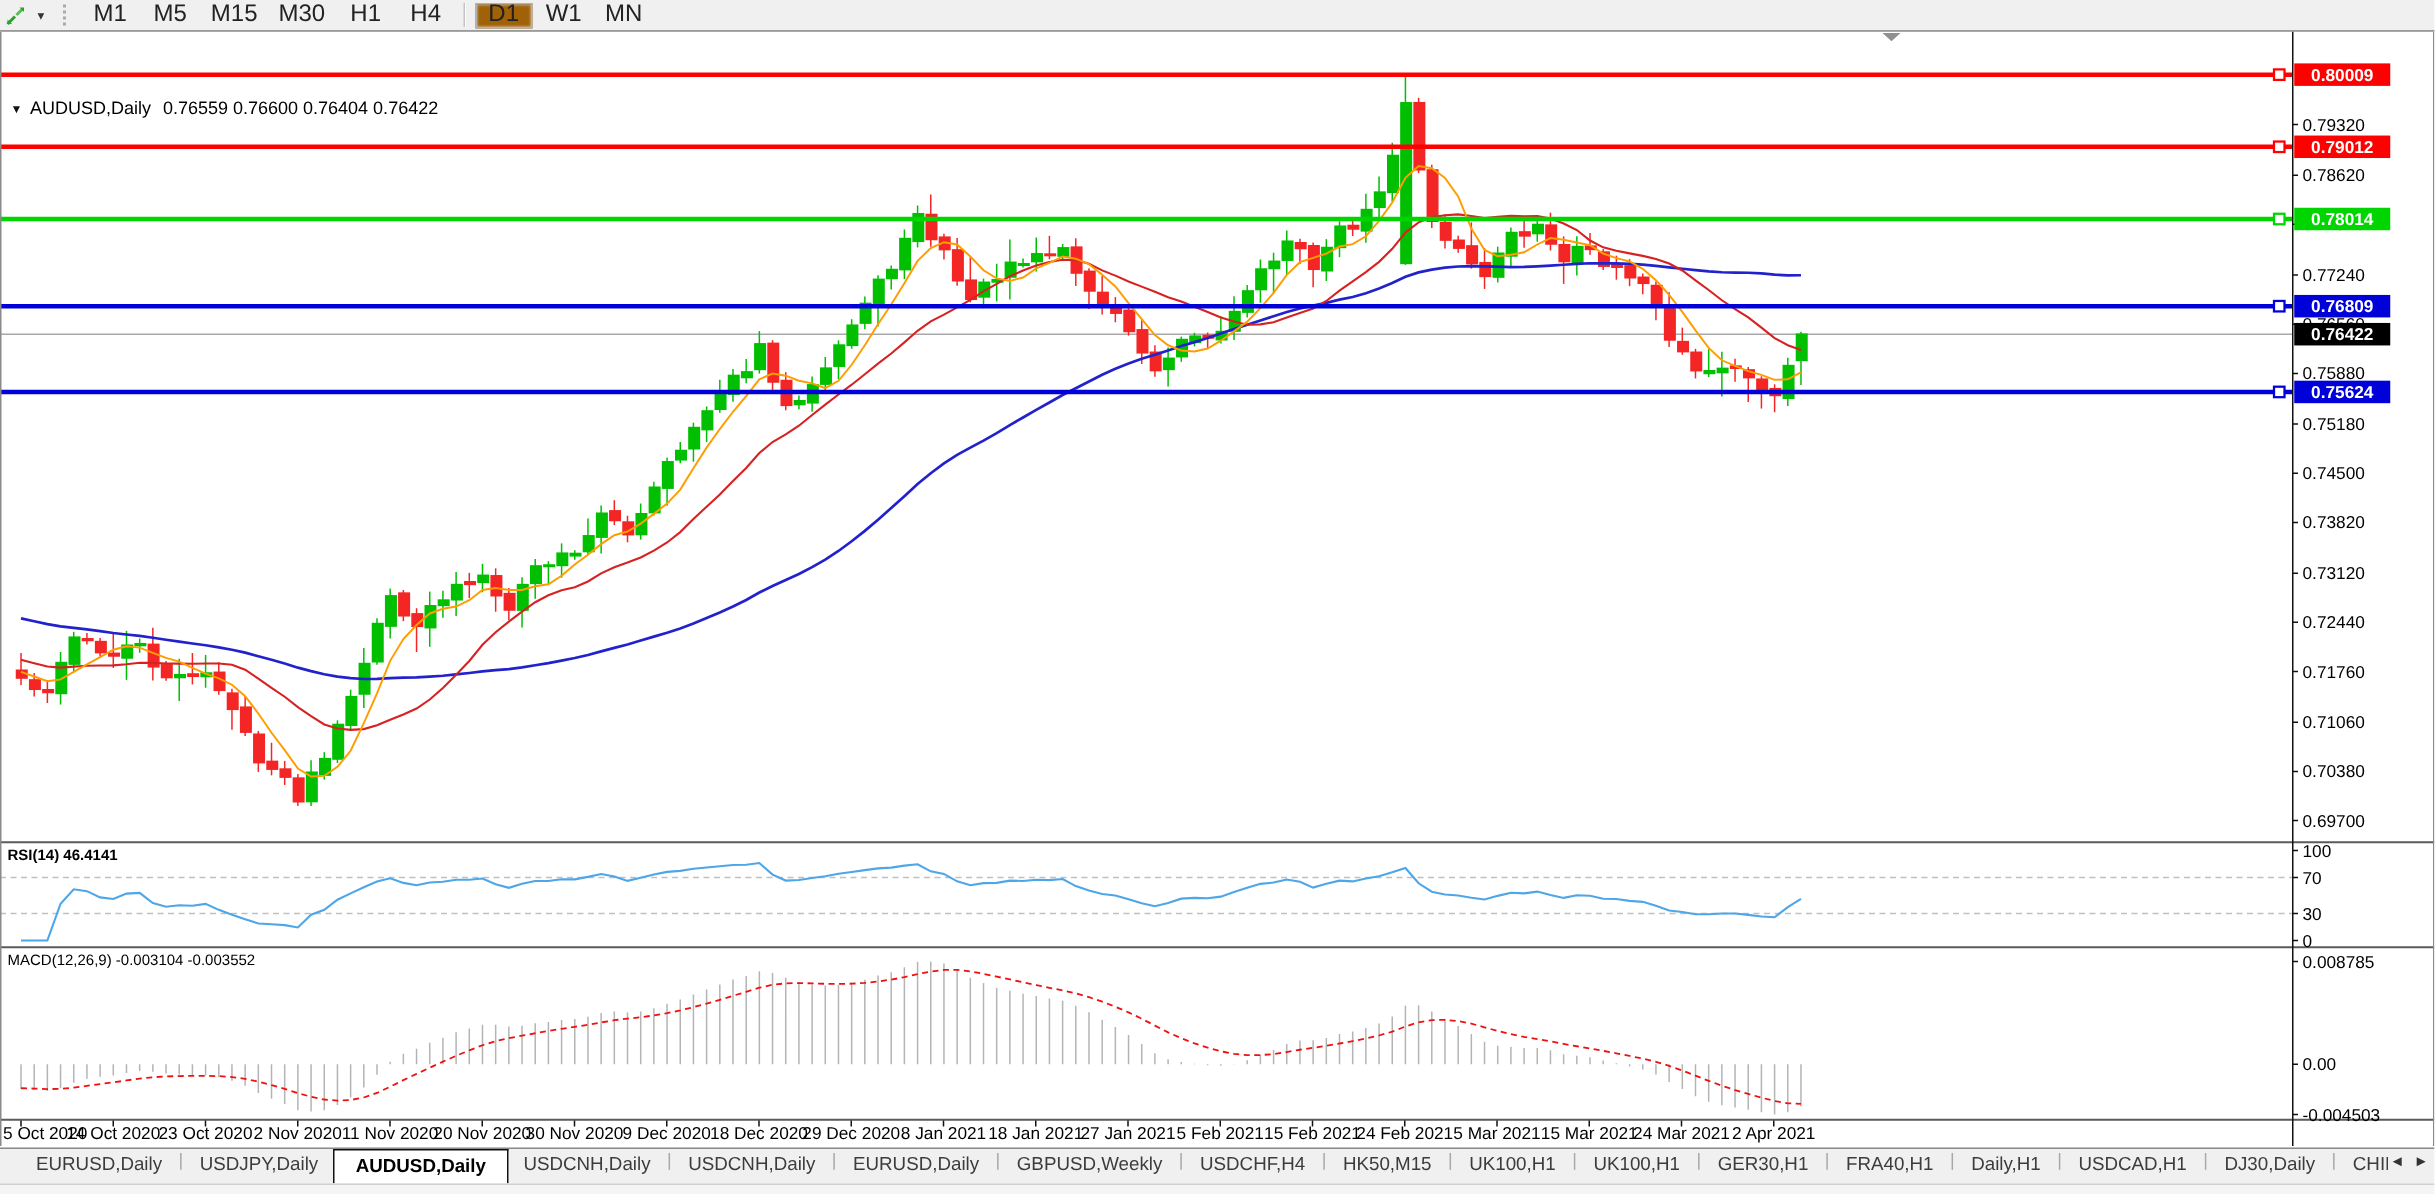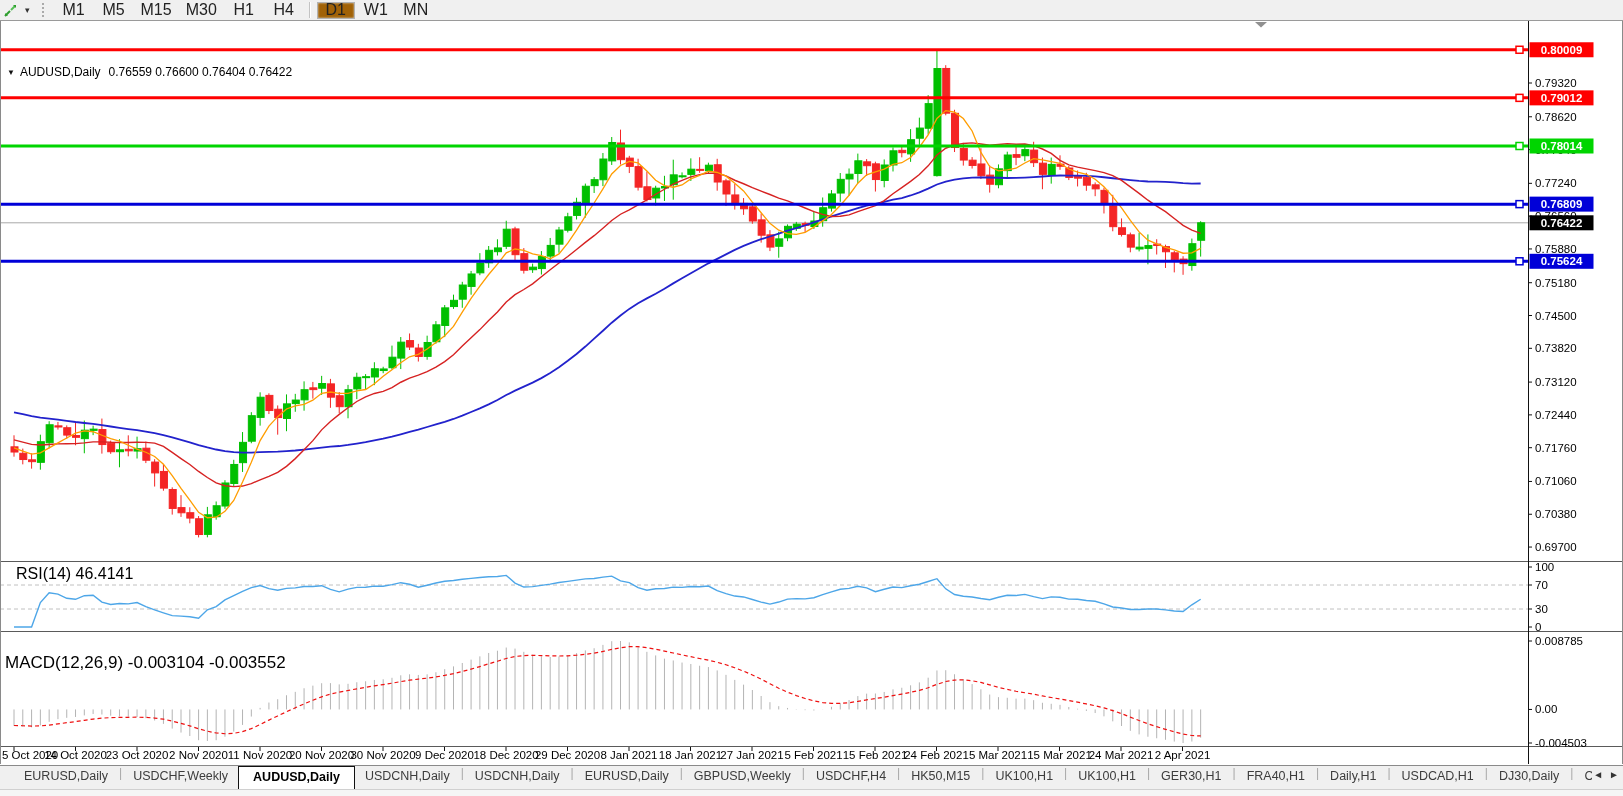--- a/index.html
+++ b/index.html
@@ -13,22 +13,22 @@
   .caret-btn{font-size:9px;color:#333;}
   .drag-handle{width:4px;height:14px;border-left:2px dotted #aaa;margin:0 6px 0 8px;}
   .tf{display:inline-flex;align-items:center;justify-content:center;height:15px;min-width:26px;
     padding:0 5px;margin:0 1px;font-size:16px;color:#222;border:1px solid transparent;}
   .tf.active{background:#a16207;border:1px solid #b3b3b3;box-shadow:inset 0 0 2px #ddd;}
   .tf-divider{width:1px;height:16px;background:#c3c3c3;border-right:1px solid #fff;margin:0 5px;}
   
   #chart-title{position:absolute;top:25px;left:7px;font-size:12px;color:#000;z-index:4;margin-top:40px;}
   #chart-title .collapse{font-size:8px;margin-right:5px;vertical-align:1px;color:#111;}
   #chart-title .ohlc{margin-left:8px;}
-  #rsi-label{position:absolute;top:565px;left:16px;font-size:16px;color:#000;z-index:4;}
-  #macd-label{position:absolute;top:653px;left:5px;font-size:17px;color:#000;z-index:4;}
+  #rsi-label{position:absolute;top:565px;left:5px;font-size:10px;color:#000;z-index:4;font-weight:bold;}
+  #macd-label{position:absolute;top:635px;left:5px;font-size:10px;color:#000;z-index:4;}
   #chart-svg{position:absolute;top:0;left:0;z-index:1;}
   
   #tabbar{position:absolute;top:765px;left:0;width:1623px;height:31px;background:#f0f0f0;
     border-top:1px solid #8a8a8a;z-index:5;}
   #tabs{position:absolute;top:0;left:0;height:23px;width:1592px;overflow:hidden;white-space:nowrap;
     display:flex;padding-left:14px;box-sizing:border-box;}
   .tab{display:inline-block;font-size:12.5px;color:#3c3c3c;padding:3px 10px 2px 10px;cursor:default;}
   .tab.active{background:#fff;color:#000;font-weight:bold;border:1px solid #111;border-bottom:none;
     padding:3px 14px 4px 14px;position:relative;top:0px;}
   .tsep{color:#a8a8a8;font-size:12px;padding:0 1px;}
@@ -624,21 +624,21 @@
   <div id="chart-title">
     <span class="collapse">▼</span><span class="sym">AUDUSD,Daily</span><span class="ohlc">0.76559 0.76600 0.76404 0.76422</span>
   </div>
   <div id="rsi-label">RSI(14) 46.4141</div>
   <div id="macd-label">MACD(12,26,9) -0.003104 -0.003552</div>
 
   <div id="tabbar">
     <div id="tabs">
         <span class="tab">EURUSD,Daily</span>
         <span class="tsep">|</span>
-        <span class="tab">USDCHF,Weekly</span>
+        <span class="tab">USDJPY,Daily</span>
         <span class="tab active">AUDUSD,Daily</span>
         <span class="tab">USDCNH,Daily</span>
         <span class="tsep">|</span>
         <span class="tab">USDCNH,Daily</span>
         <span class="tsep">|</span>
         <span class="tab">EURUSD,Daily</span>
         <span class="tsep">|</span>
         <span class="tab">GBPUSD,Weekly</span>
         <span class="tsep">|</span>
         <span class="tab">USDCHF,H4</span>

